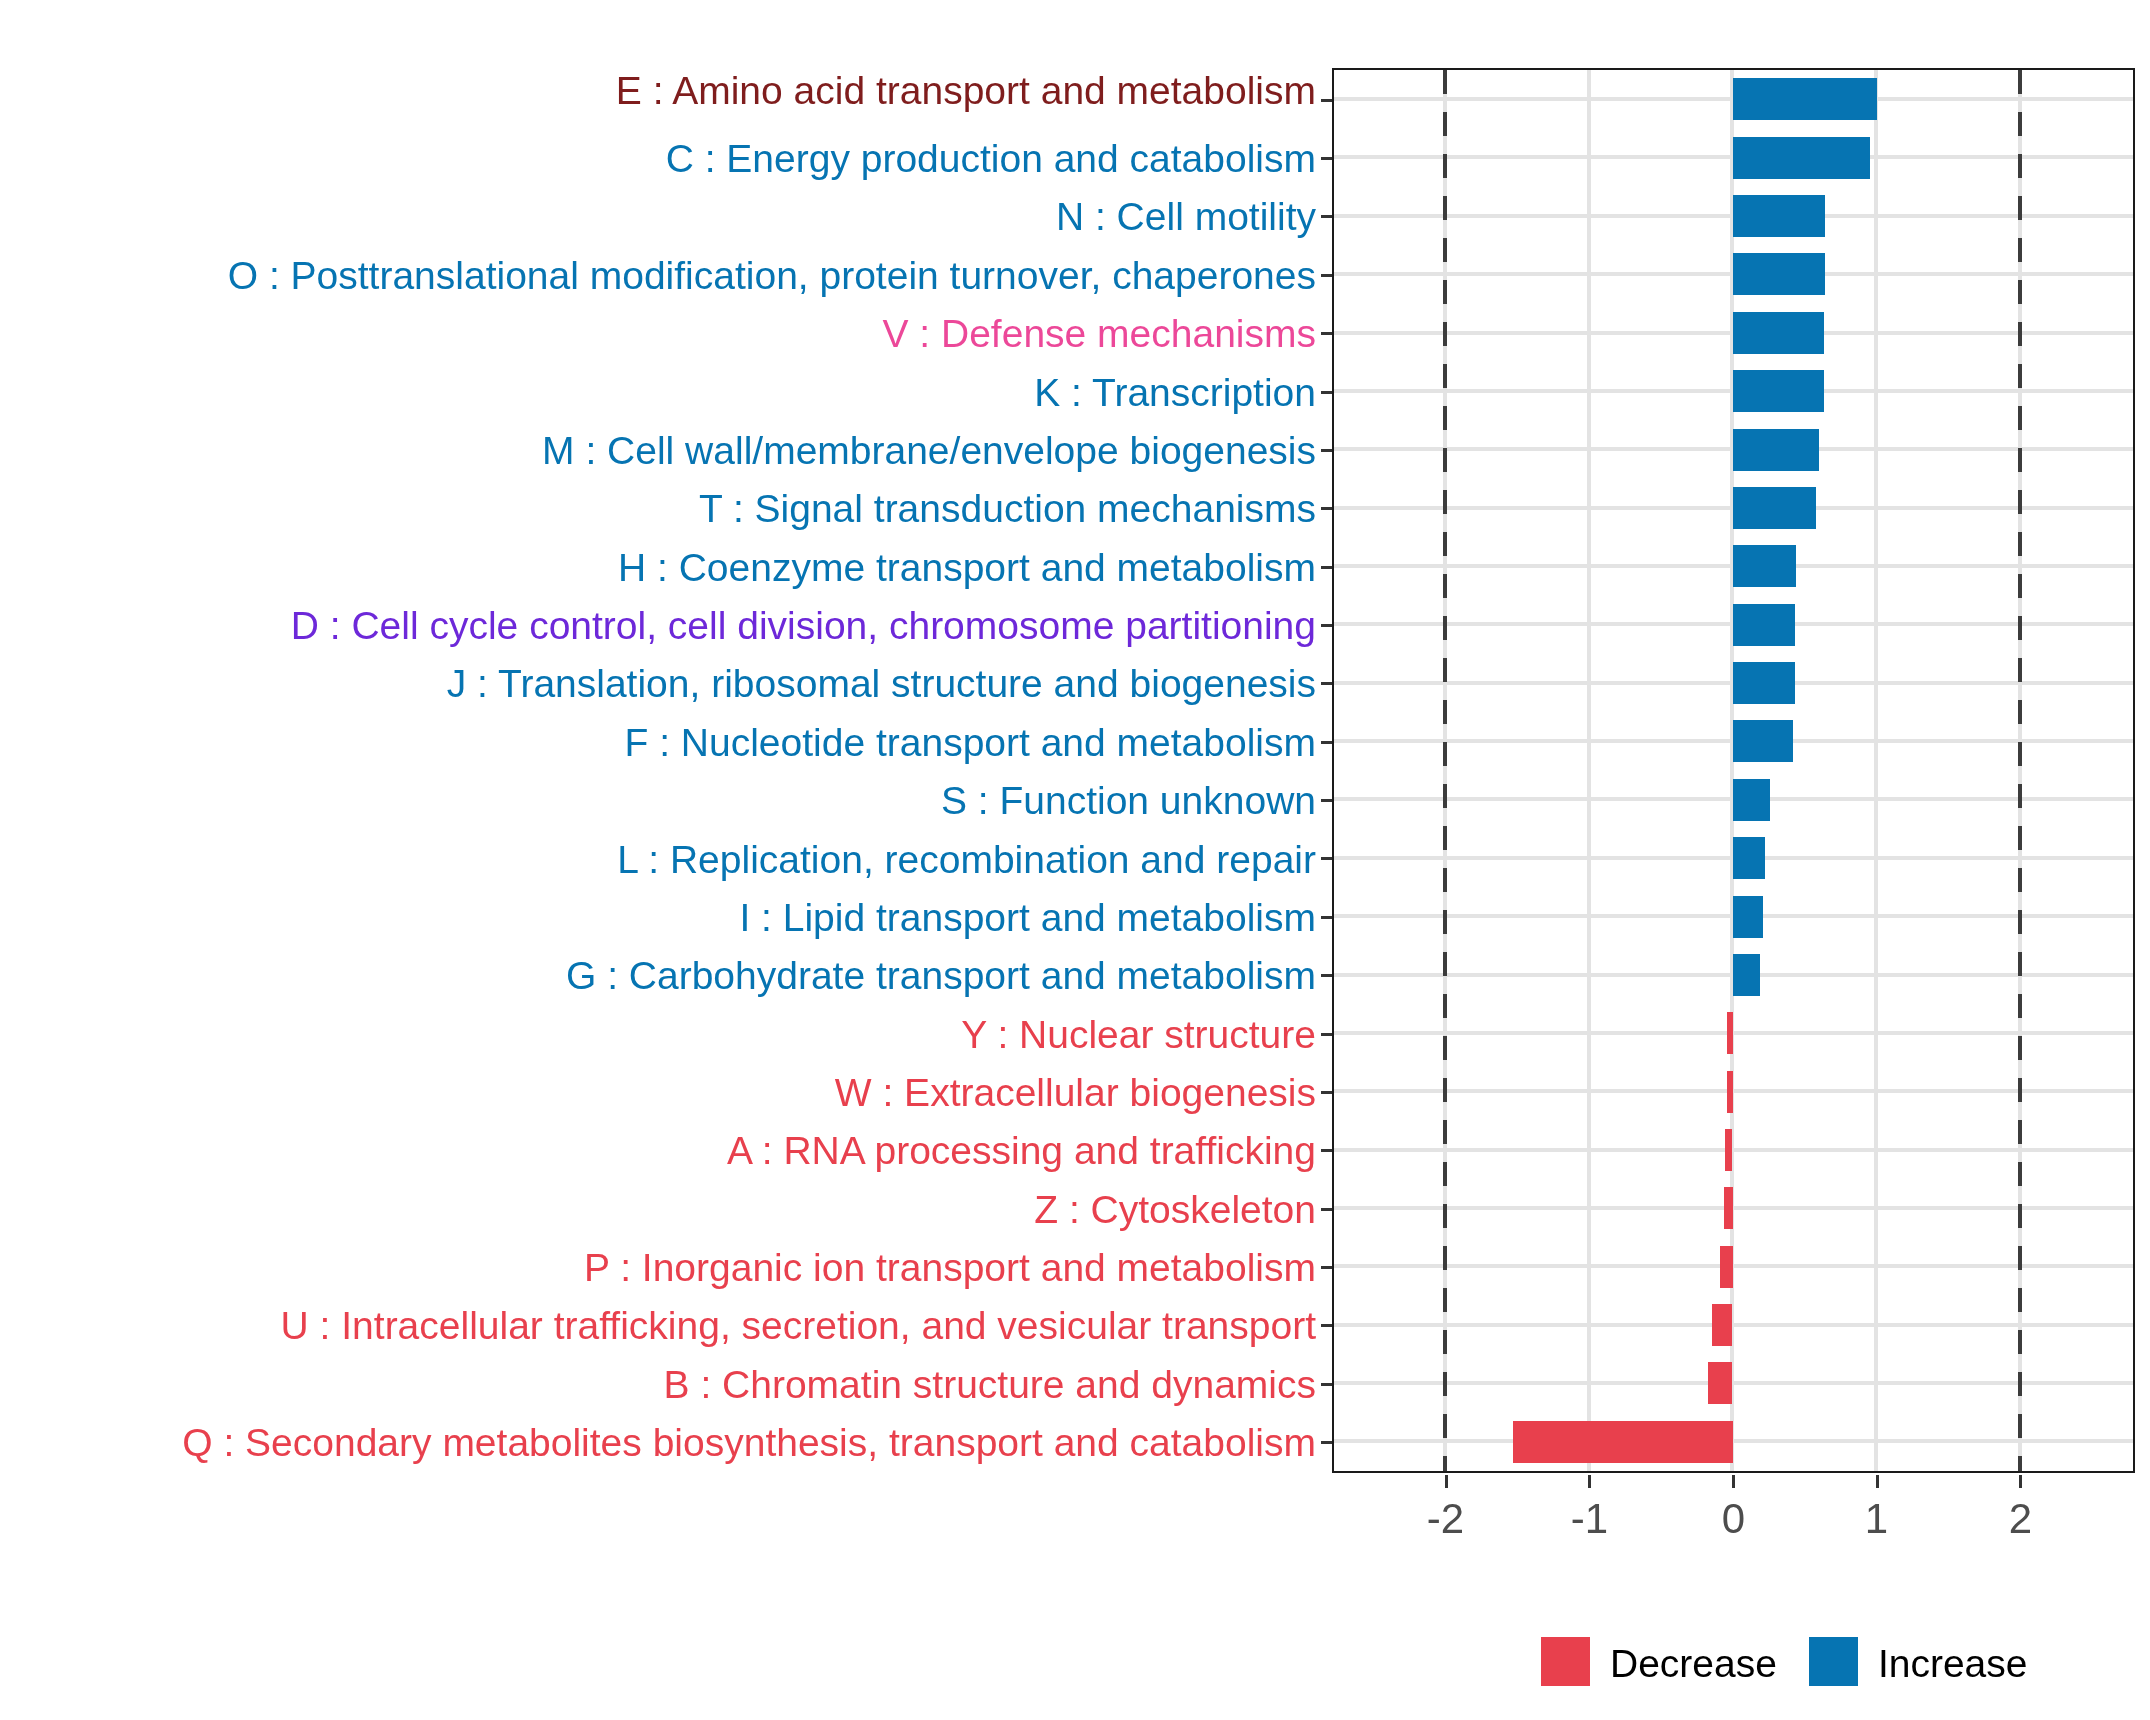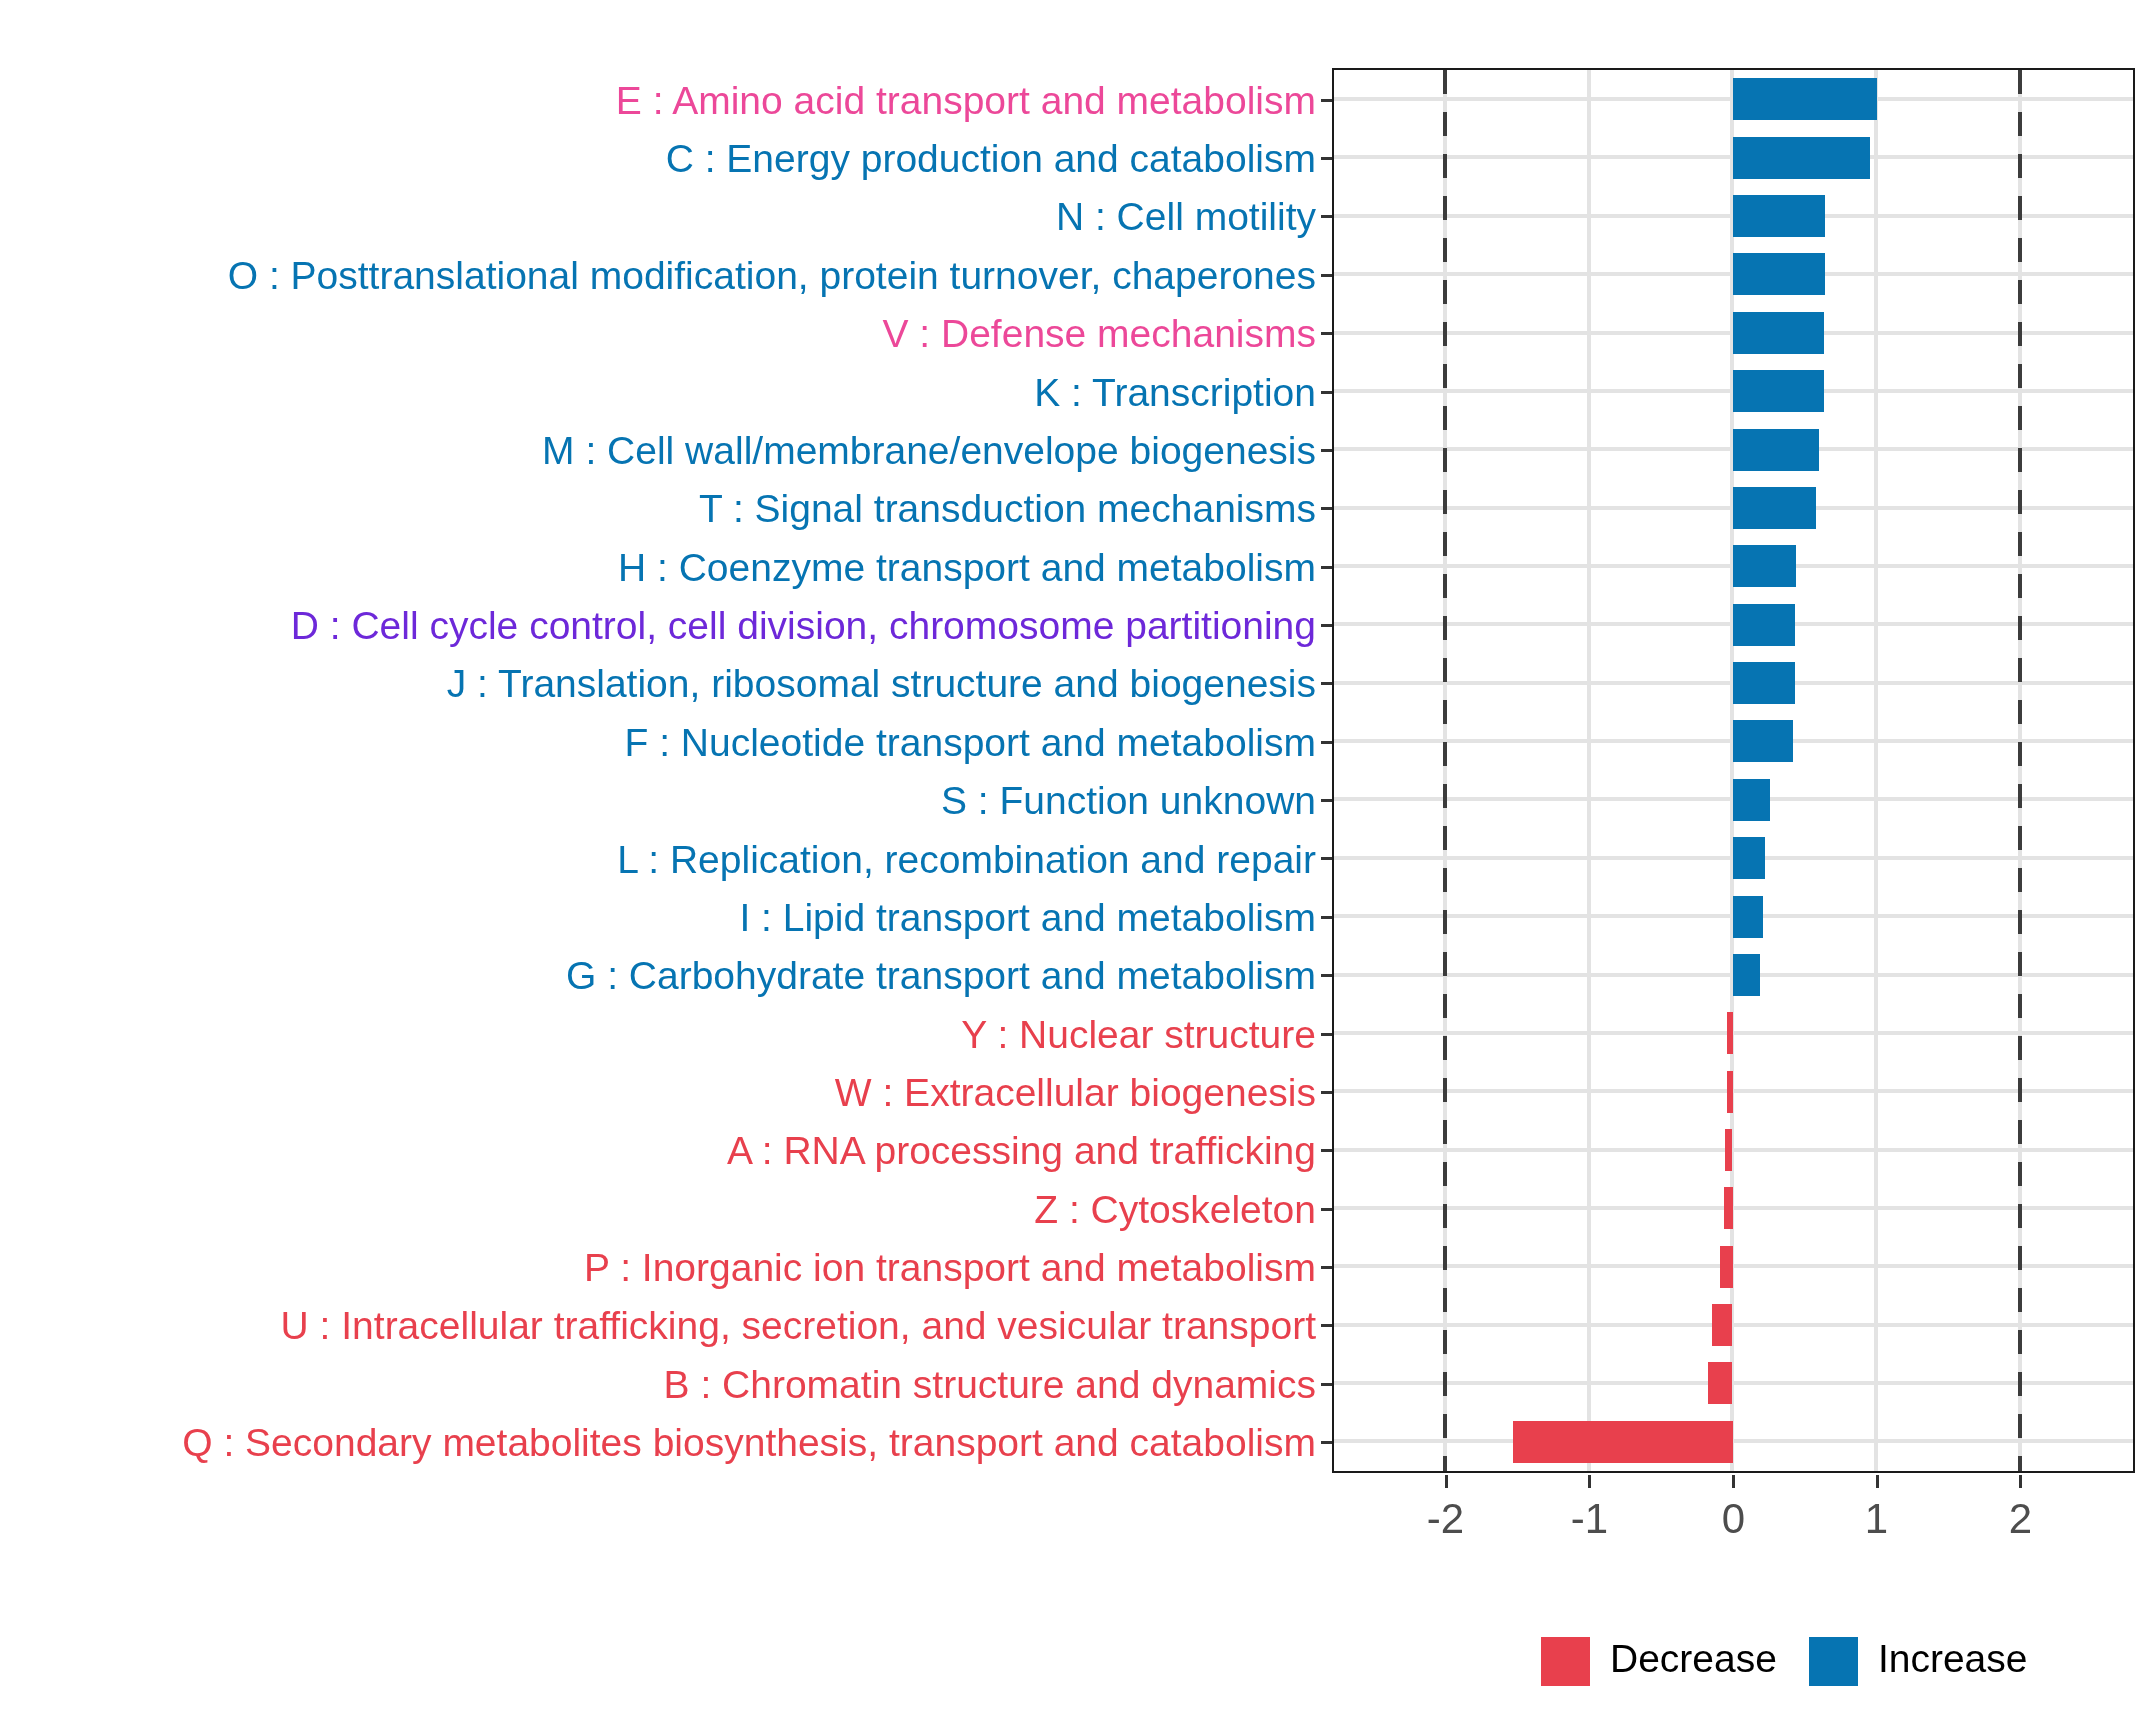--- a/index.html
+++ b/index.html
@@ -12,30 +12,30 @@
   .dashline{position:absolute;top:0;width:4.3px;height:100%;
             background:repeating-linear-gradient(180deg,#3c3c3c 0 24.4px,transparent 24.4px 42px);}
   .bar{position:absolute;height:42px;}
   .ylab{position:absolute;left:0;width:1316px;height:59px;display:flex;
         align-items:center;justify-content:flex-end;font-size:39px;white-space:nowrap;}
   .ytick{position:absolute;width:14.3px;height:2.9px;background:#333333;}
   .xtick{position:absolute;width:2.9px;height:13px;background:#333333;}
   .xticklab{position:absolute;width:143px;text-align:center;font-size:42px;color:#4d4d4d;}
   .xtitle{position:absolute;left:1519px;top:1541px;width:430px;text-align:center;
           font-size:47px;font-weight:bold;color:#000000;}
-  .legend{position:absolute;left:1500px;top:1637px;display:flex;align-items:flex-start;padding-left:41px;}
+  .legend{position:absolute;left:1500px;top:1637px;display:flex;align-items:flex-end;padding-left:41px;}
   .swatch{width:49px;height:49px;margin-right:20px;}
   .leglab{font-size:39px;color:#000000;margin-right:32px;white-space:nowrap;}
 </style>
 </head>
 <body>
 
 <div class="figure">
   <div id="ylabels">
-      <div class="ylab" style="top: 71px; color: #ec4899;">E : Amino acid transport and metabolism</div>
+      <div class="ylab" style="top: 61px; color: #7f1d1d;">E : Amino acid transport and metabolism</div>
       <div class="ytick" style="left: 1321px; top: 99px;"></div>
       <div class="ylab" style="top: 129px; color: rgb(6, 116, 178);">C : Energy production and catabolism</div>
       <div class="ytick" style="left: 1321px; top: 157px;"></div>
       <div class="ylab" style="top: 187px; color: rgb(6, 116, 178);">N : Cell motility</div>
       <div class="ytick" style="left: 1321px; top: 215px;"></div>
       <div class="ylab" style="top: 246px; color: rgb(6, 116, 178);">O : Posttranslational modification, protein turnover, chaperones</div>
       <div class="ytick" style="left: 1321px; top: 274px;"></div>
       <div class="ylab" style="top: 304px; color: #ec4899;">V : Defense mechanisms</div>
       <div class="ytick" style="left: 1321px; top: 332px;"></div>
       <div class="ylab" style="top: 363px; color: rgb(6, 116, 178);">K : Transcription</div>

